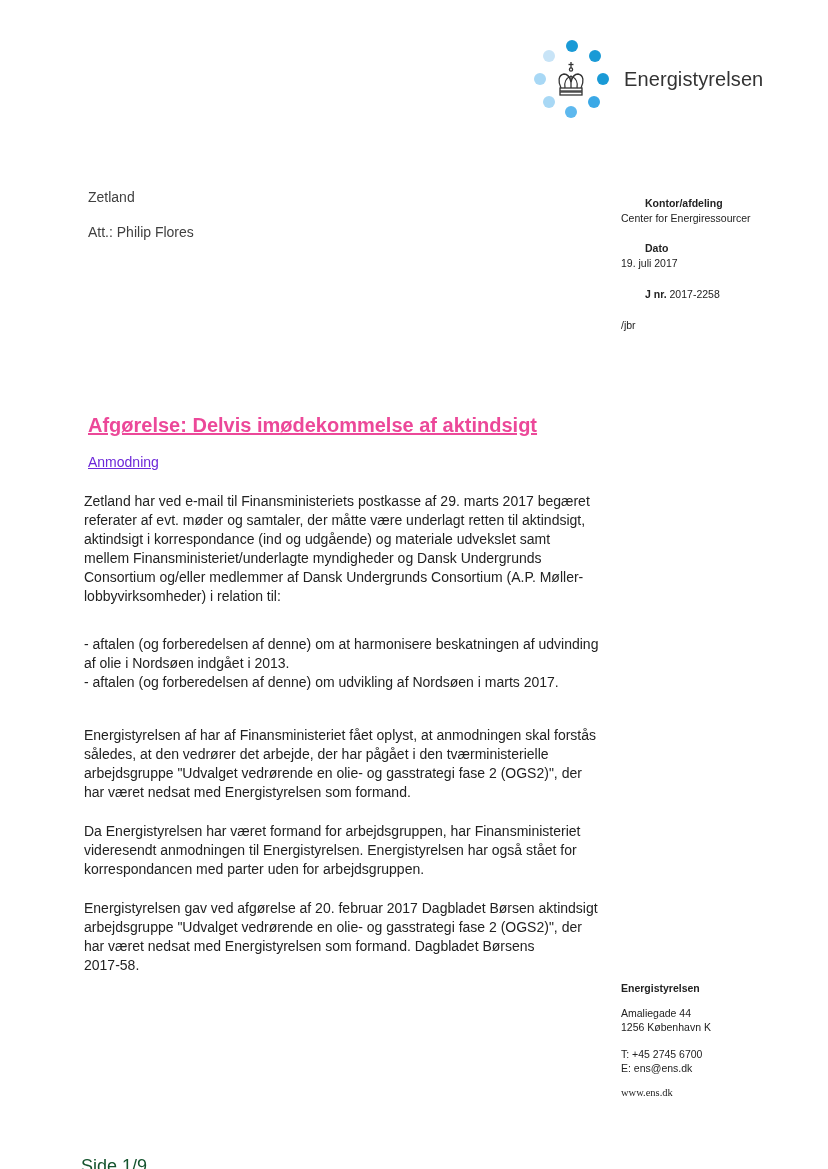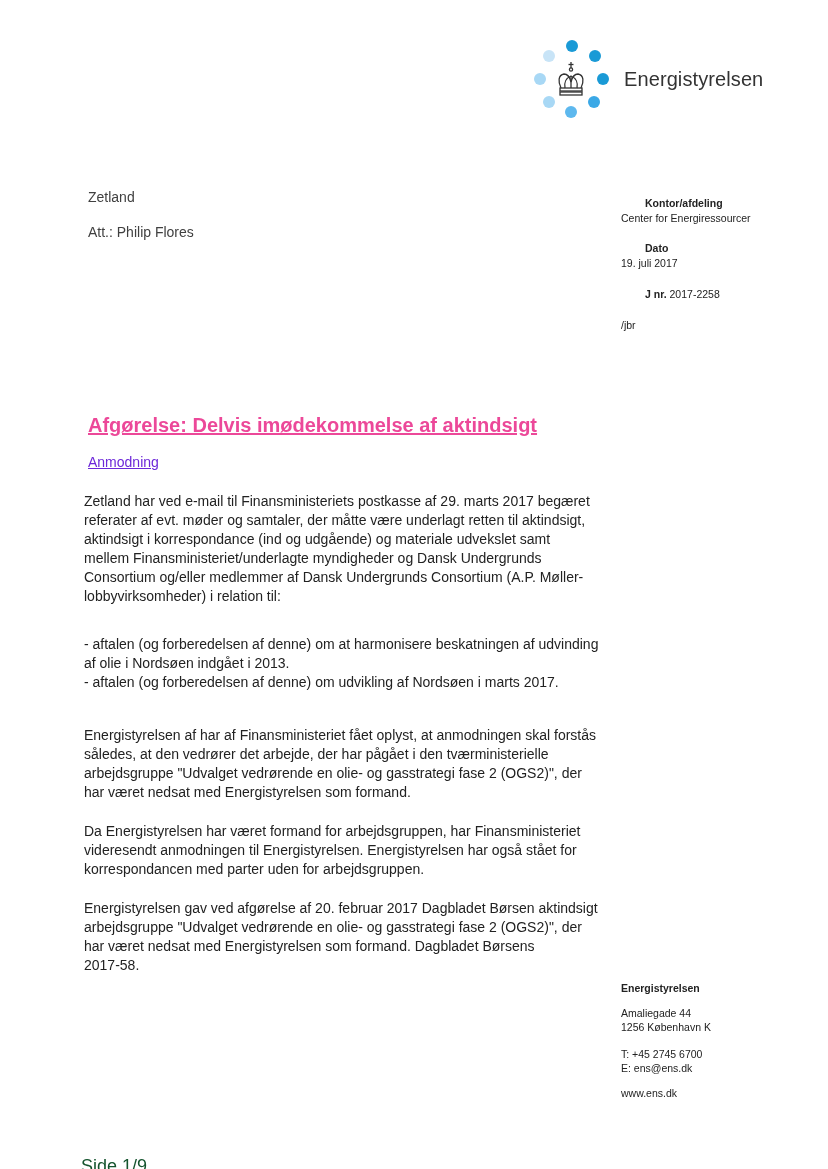--- a/index.html
+++ b/index.html
@@ -171,15 +171,15 @@
 
 <div class="footer-block bold" style="top:981px;">Energistyrelsen</div>
 <div class="footer-block" style="top:1006px;">
   <div>Amaliegade 44</div>
   <div>1256 København K</div>
 </div>
 <div class="footer-block" style="top:1047px;">
   <div>T: +45 2745 6700</div>
   <div>E: ens@ens.dk</div>
 </div>
-<div class="footer-block" style="top:1086px;">www.ens.dk</div>
+<div class="footer-block" style="top:1086px;font-family:Liberation Serif, serif;">www.ens.dk</div>
 
 <div class="page-number">Side 1/9</div>
 
 </body></html>

